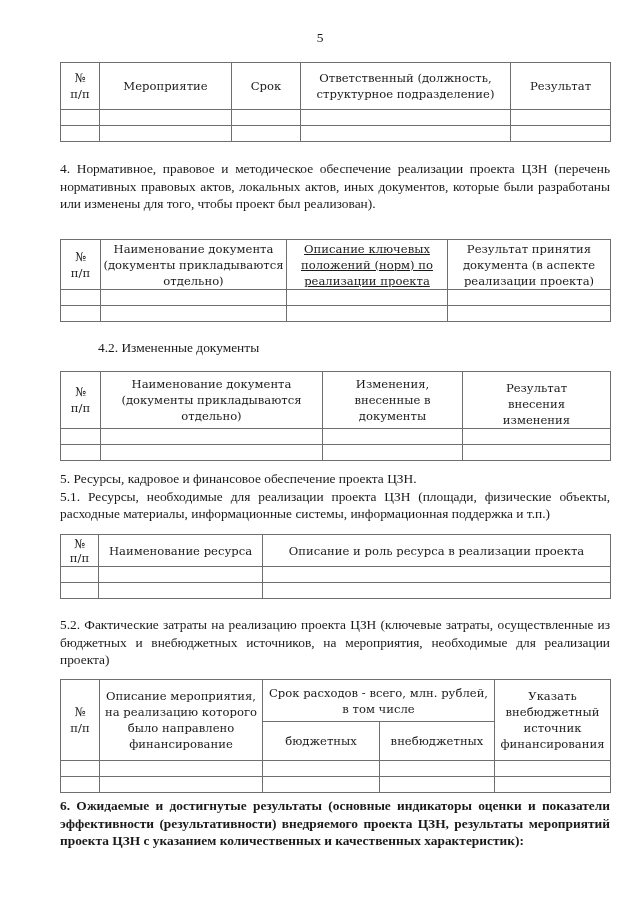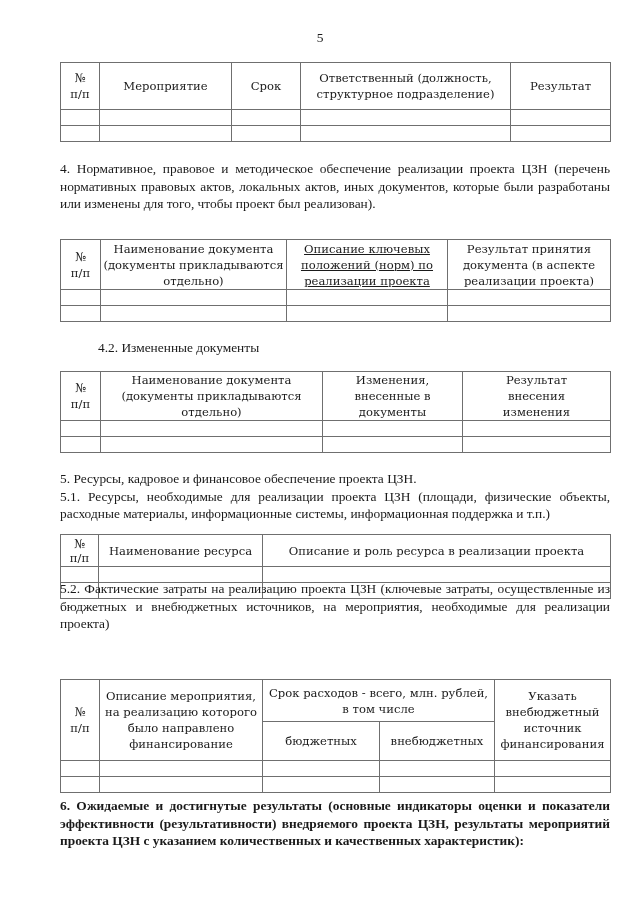--- a/index.html
+++ b/index.html
@@ -126,21 +126,21 @@
     <td>
           <span style="display:block;width:26px;margin:0 auto;">№ п/п</span>
         </td>
     <td>
           <span style="display:block;padding:0 18px;">Наименование документа (документы прикладываются отдельно)</span>
         </td>
     <td>
           <span style="display:block;padding:0 24px;">Изменения, внесенные в документы</span>
         </td>
     <td>
-          <span style="display:block;padding:0 14px;">Результат внесения изменения</span>
+          <span style="display:block;padding:0 14px;margin-top:8px;">Результат внесения изменения</span>
         </td>
   </tr>
   <tr class="empty">
         <td></td>
         <td></td>
         <td></td>
         <td></td>
       </tr>
   <tr class="empty">
         <td></td>
@@ -176,21 +176,21 @@
         <td></td>
       </tr>
   <tr class="empty">
         <td></td>
         <td></td>
         <td></td>
       </tr>
 </tbody>
   </table>
 
-<div class="para" style="top:580px;">
+<div class="para" style="top:616px;">
   <p class="just-last">5.2. Фактические затраты на реализацию проекта ЦЗН (ключевые затраты, осуществленные из бюджетных и внебюджетных источников, на мероприятия, необходимые для реализации проекта)</p>
 </div>
 
 <table class="doc" style="top:679px; left:60px; width:550px;">
   <colgroup>
       <col style="width:39px">
       <col style="width:163px">
       <col style="width:117px">
       <col style="width:115px">
       <col style="width:116px">

